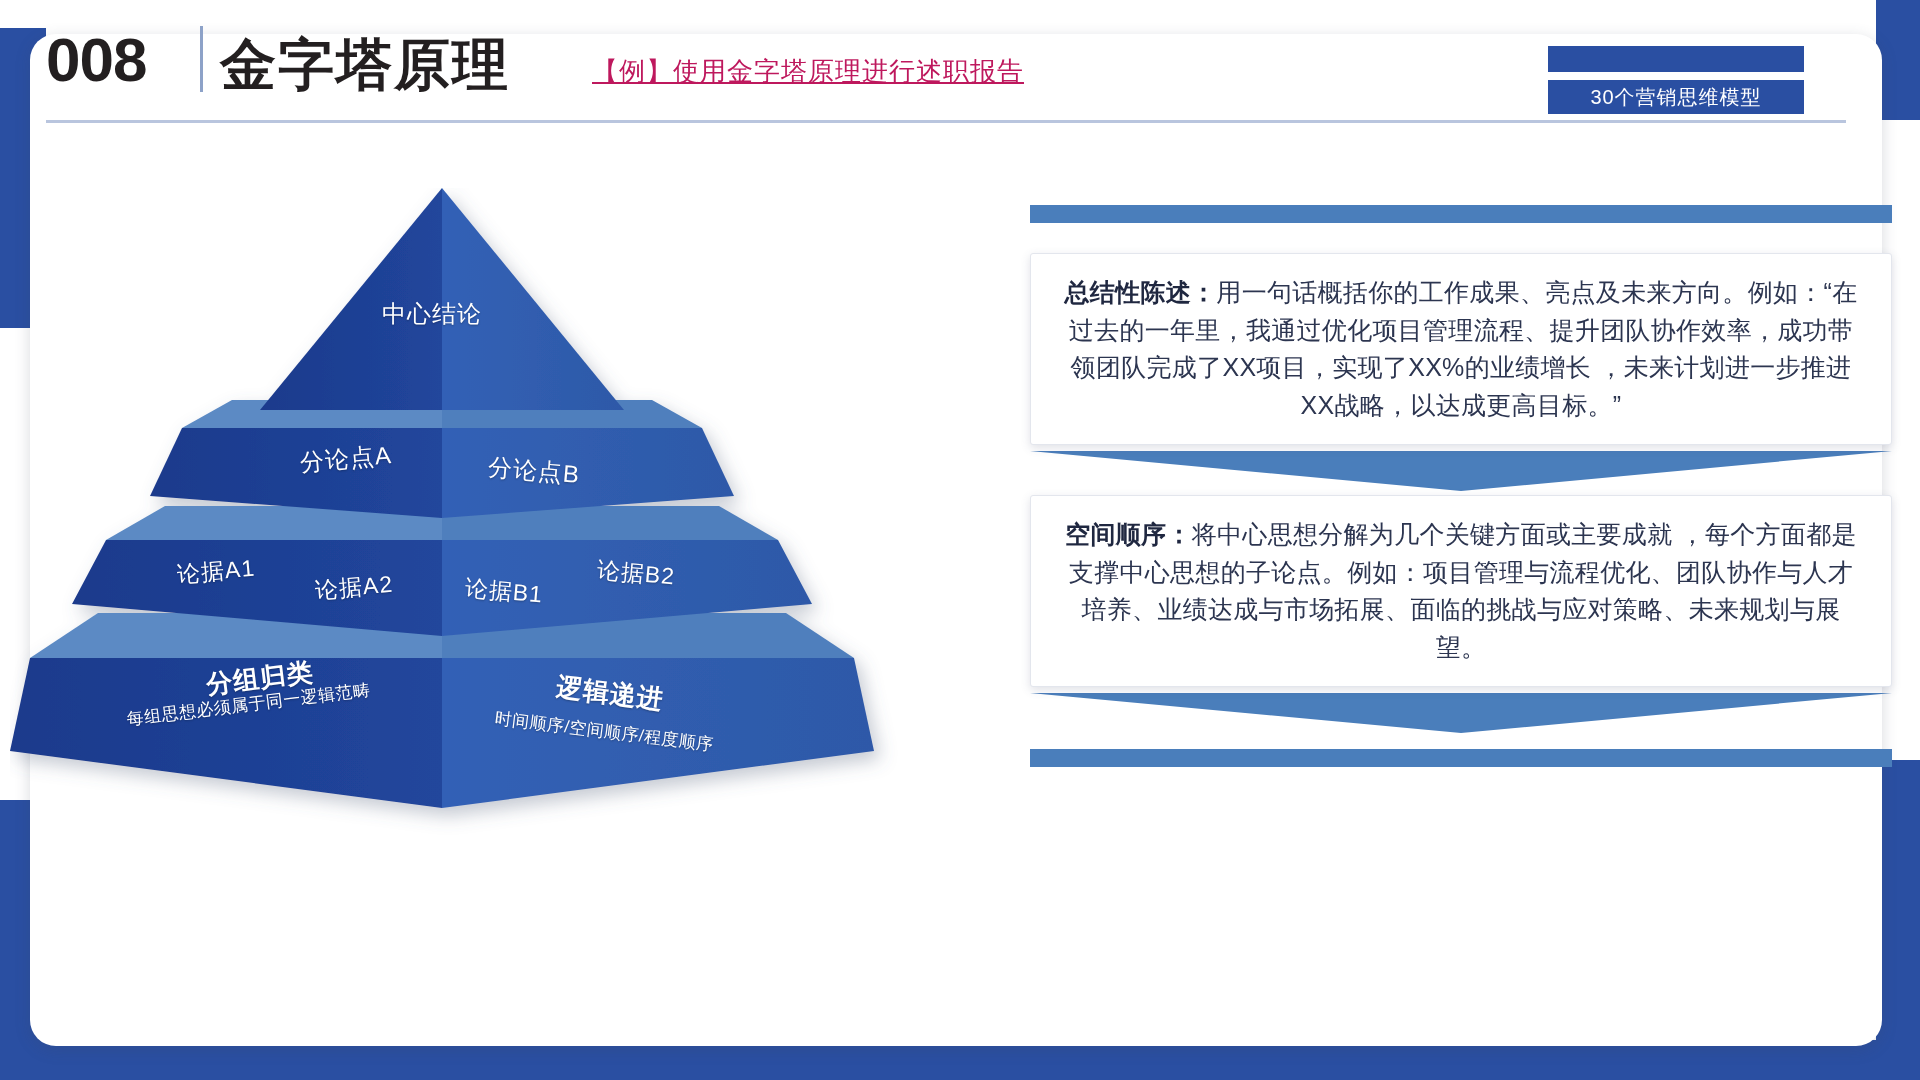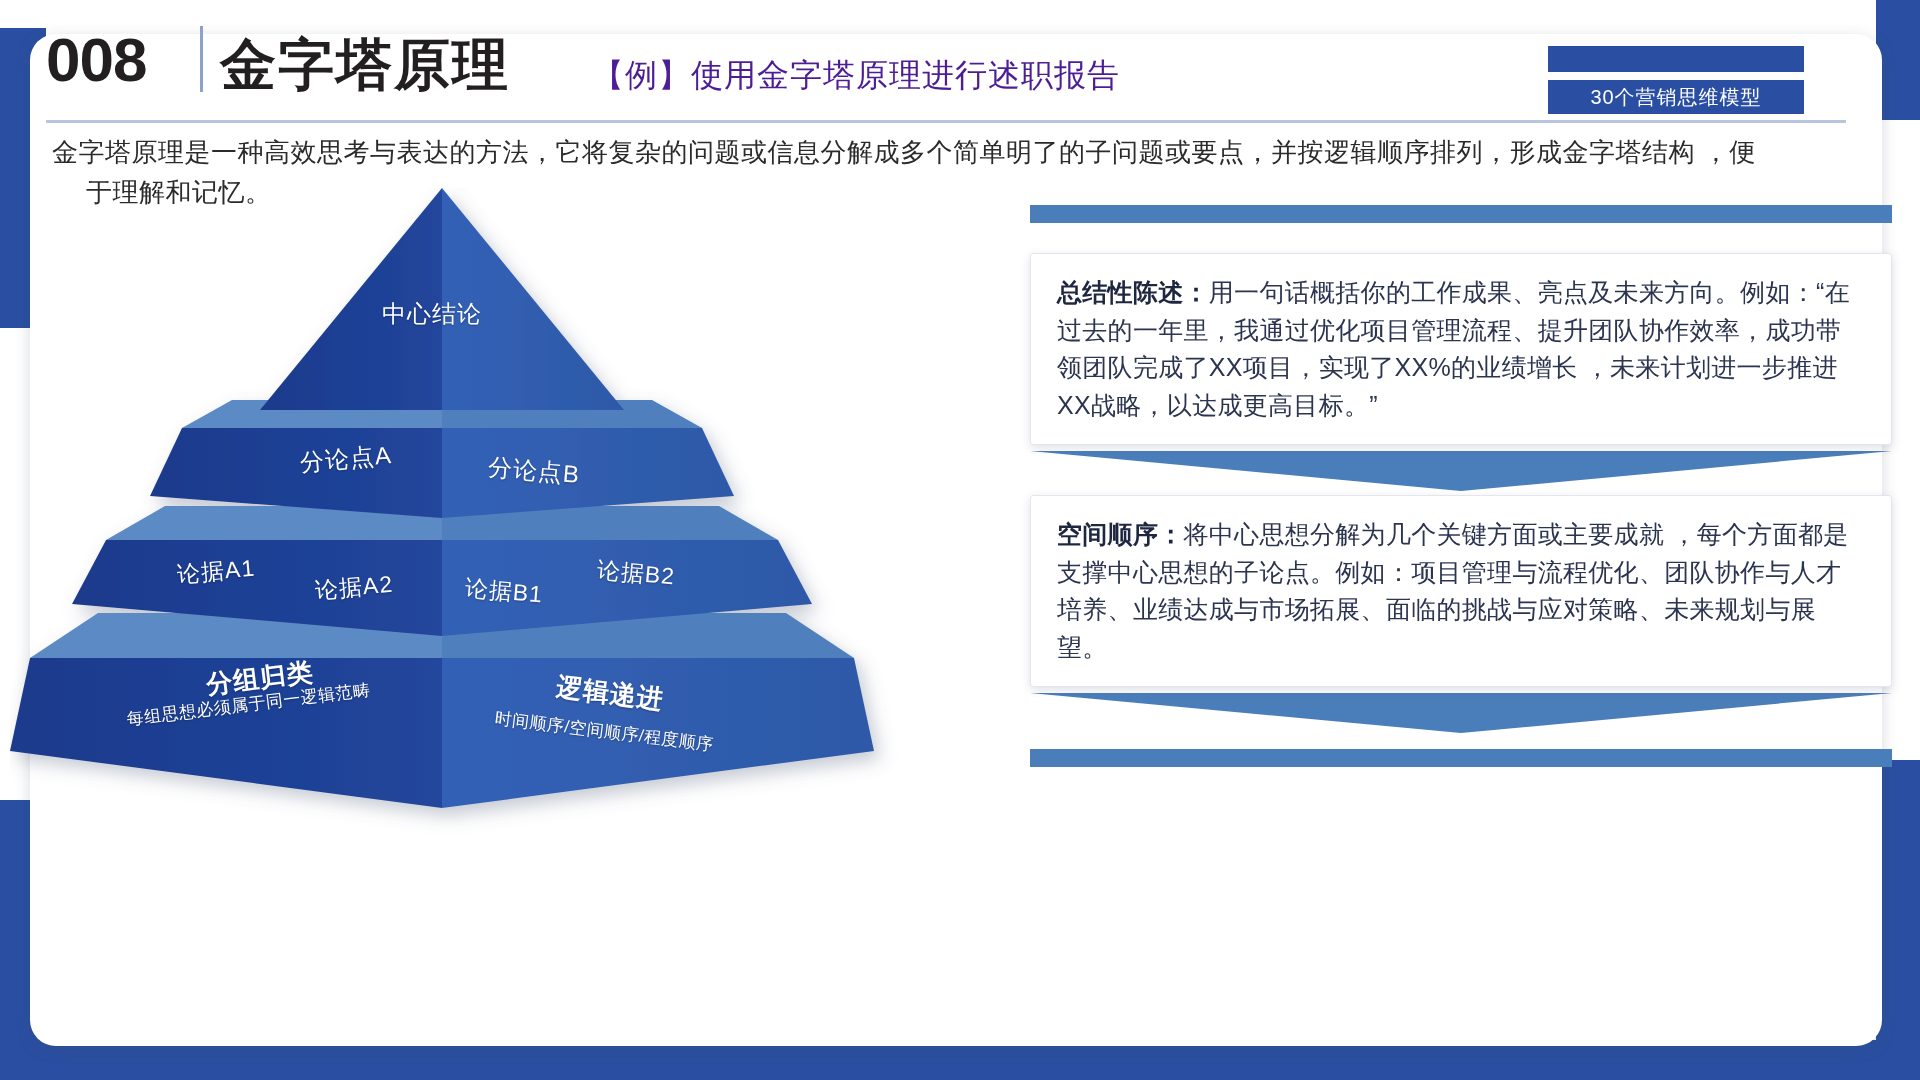--- a/index.html
+++ b/index.html
@@ -31,21 +31,21 @@
     font-size:62px;font-weight:bold;color:#231f20;letter-spacing:-1px;
     font-family:"Liberation Sans","DejaVu Sans",sans-serif;
   }
   .hdiv{position:absolute;left:180px;top:18px;width:3px;height:66px;background:#8da2c8;}
   .htitle{
     position:absolute;left:200px;top:20px;
     font-size:56px;font-weight:bold;color:#231f20;letter-spacing:2px;
   }
   .hsub{
     position:absolute;left:572px;top:46px;
-    font-size:32px;color:#4c1d95;letter-spacing:1px;
+    font-size:26px;color:#be185d;letter-spacing:1px;text-decoration:underline;
   }
   .hrule{position:absolute;left:26px;top:112px;width:1800px;height:3px;background:#b9c5de;}
 
   
   .badge-top{position:absolute;right:96px;top:38px;width:256px;height:26px;background:#2a4fa2;}
   .badge-main{
     position:absolute;right:96px;top:72px;width:256px;height:34px;background:#2a4fa2;
     display:flex;align-items:center;justify-content:center;
     color:#ffffff;font-size:20px;font-weight:normal;letter-spacing:1px;
   }
@@ -59,21 +59,21 @@
   .intro .l2{display:block;padding-left:34px;}
 
   
   .pyramid-wrap{position:absolute;left:10px;top:188px;width:1010px;height:790px;}
   .pyr-label{
     position:absolute;color:#ffffff;white-space:nowrap;pointer-events:none;
     text-shadow:0 1px 2px rgba(0,0,0,.28);
   }
 
   
-  .rcol{position:absolute;left:1030px;top:205px;width:862px;height:800px;}
+  .rcol{position:absolute;left:1030px;top:205px;width:862px;height:800px;text-align:center;}
   .rbar{width:862px;height:18px;background:#4a7ebb;}
   .rbox{
     position:relative;width:862px;background:#ffffff;
     border:1px solid #e3e6ed;border-radius:3px;
     box-shadow:0 3px 10px rgba(70,80,110,.17);
     padding:20px 26px 20px 26px;box-sizing:border-box;
   }
   .rtxt{font-size:25px;line-height:1.5;color:#2c3550;letter-spacing:.3px;}
   .rtxt b{font-weight:bold;color:#1f2740;}
   .conn{display:block;width:862px;height:50px;}
@@ -97,24 +97,20 @@
   <div class="header">
     <div class="hnum">008</div>
     <div class="hdiv"></div>
     <div class="htitle">金字塔原理</div>
     <div class="hsub">【例】使用金字塔原理进行述职报告</div>
     <div class="badge-top"></div>
     <div class="badge-main">30个营销思维模型</div>
     <div class="hrule"></div>
   </div>
 
-  <div class="intro">
-    <span>金字塔原理是一种高效思考与表达的方法，它将复杂的问题或信息分解成多个简单明了的子问题或要点，并按逻辑顺序排列，形成金字塔结构 ，便</span>
-    <span class="l2">于理解和记忆。</span>
-  </div>
 
   <div class="pyramid-wrap">
     <svg width="1010" height="790" viewBox="0 0 1010 790">
       <defs>
         <filter id="shadow" x="-20%" y="-20%" width="150%" height="150%">
           <feDropShadow dx="6" dy="8" stdDeviation="9" flood-color="#5a6780" flood-opacity="0.35"></feDropShadow>
         </filter>
         <linearGradient id="gL" x1="0" y1="0" x2="1" y2="0">
           <stop offset="0%" stop-color="#1b3a8c"></stop>
             <stop offset="100%" stop-color="#21469c"></stop>

